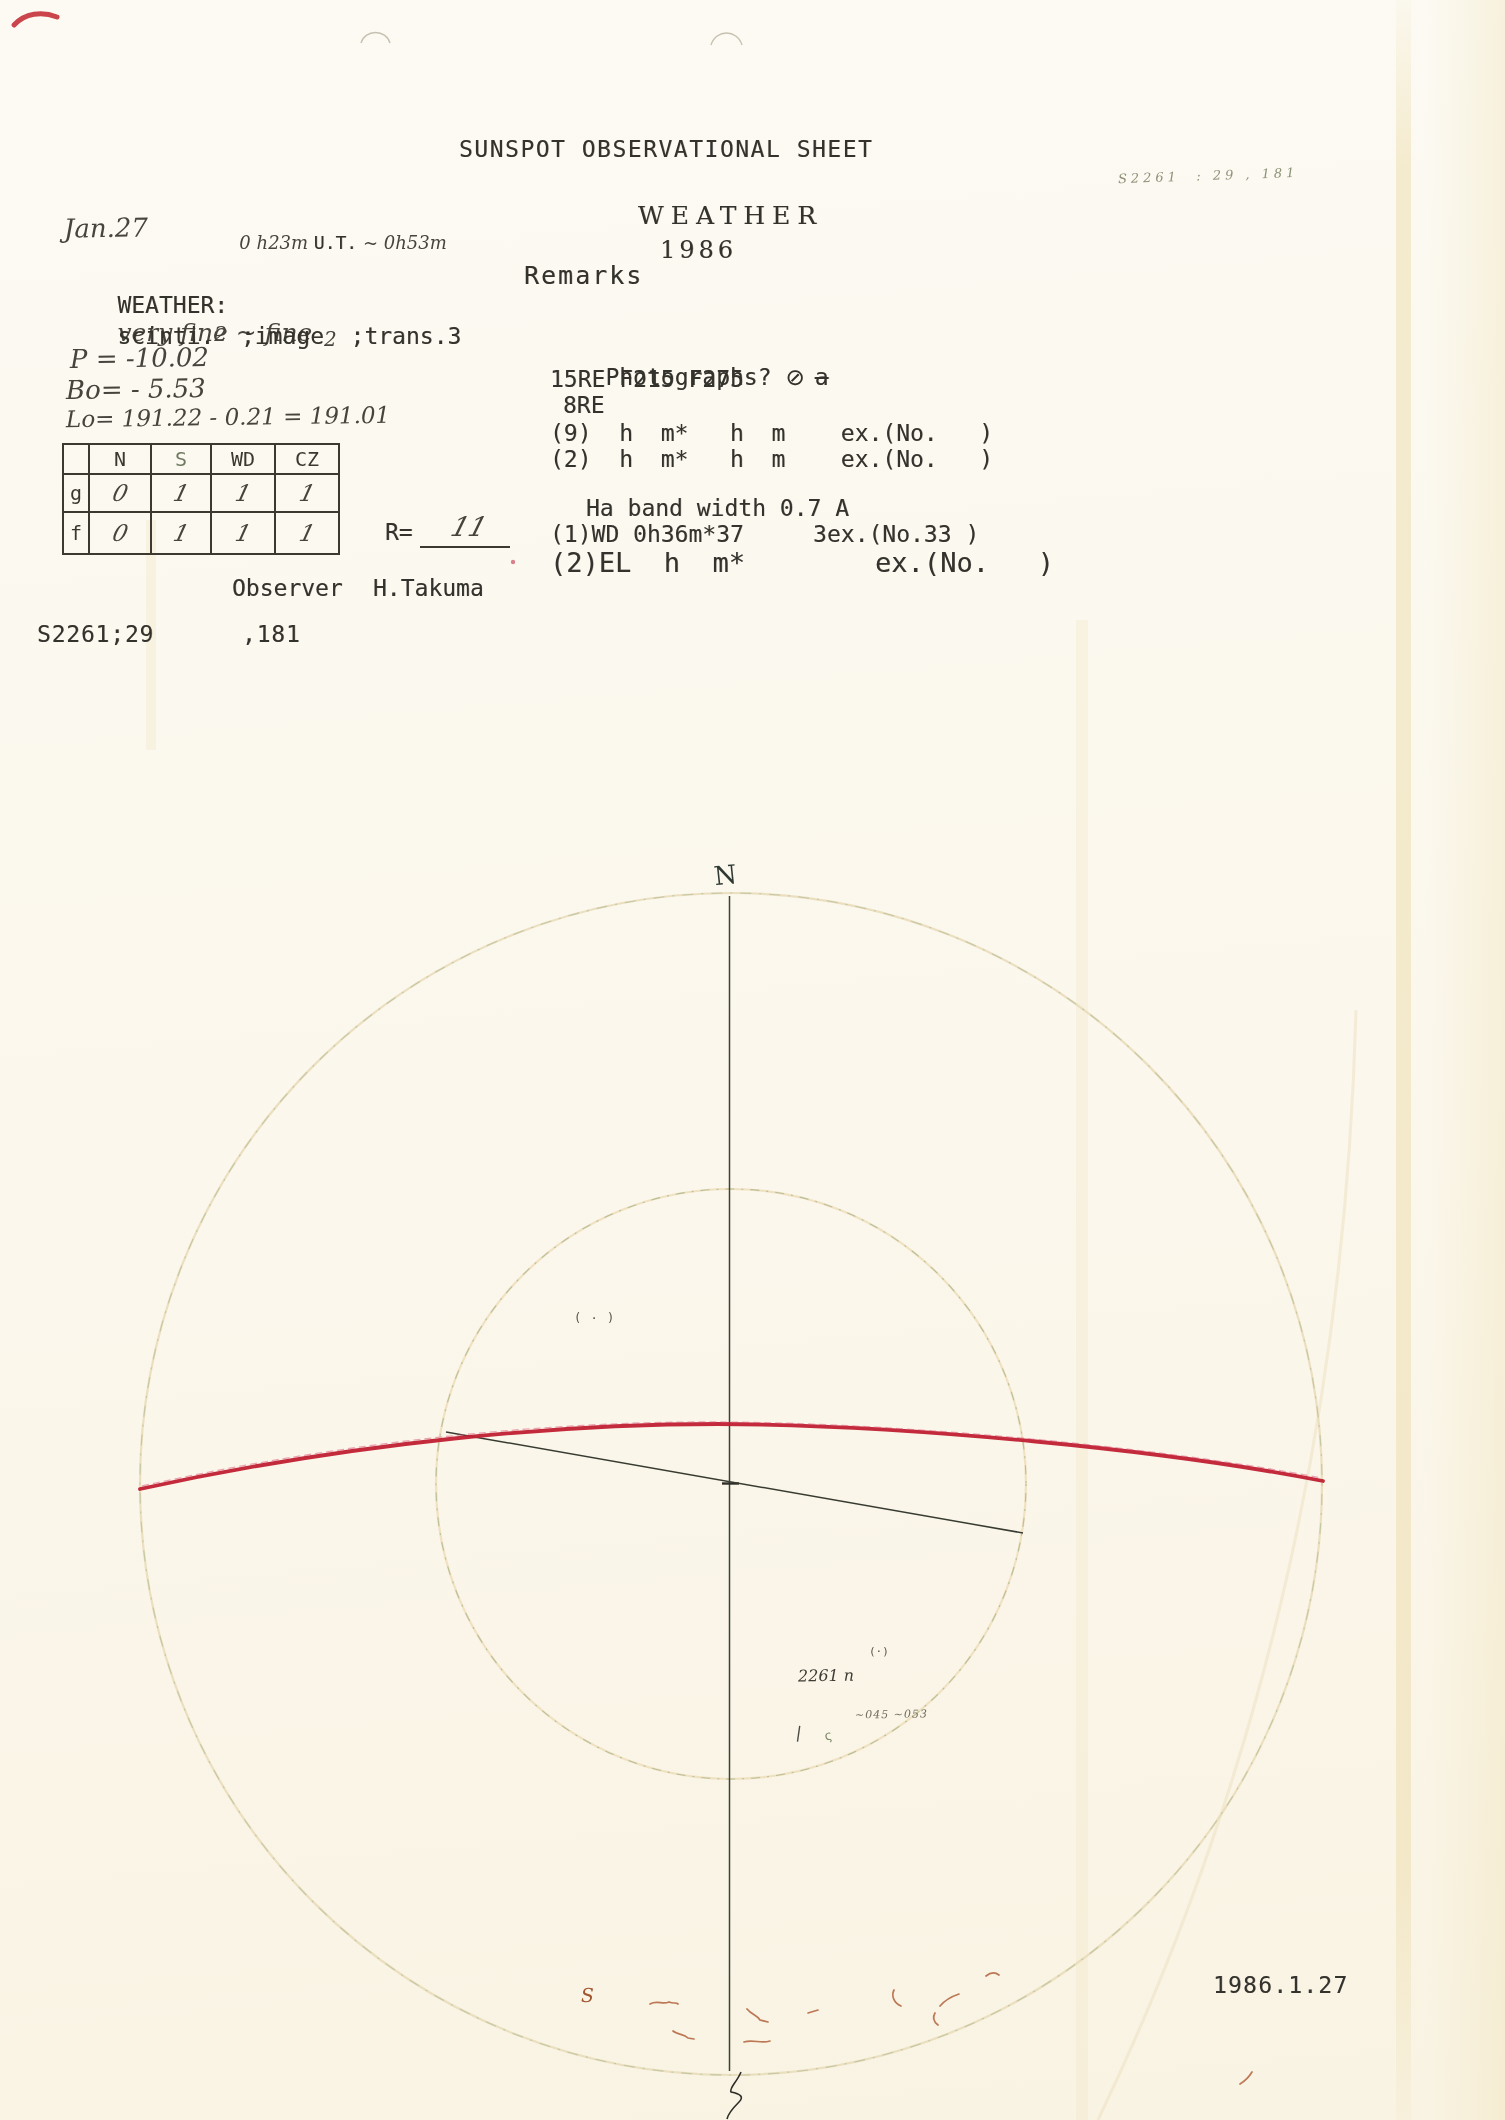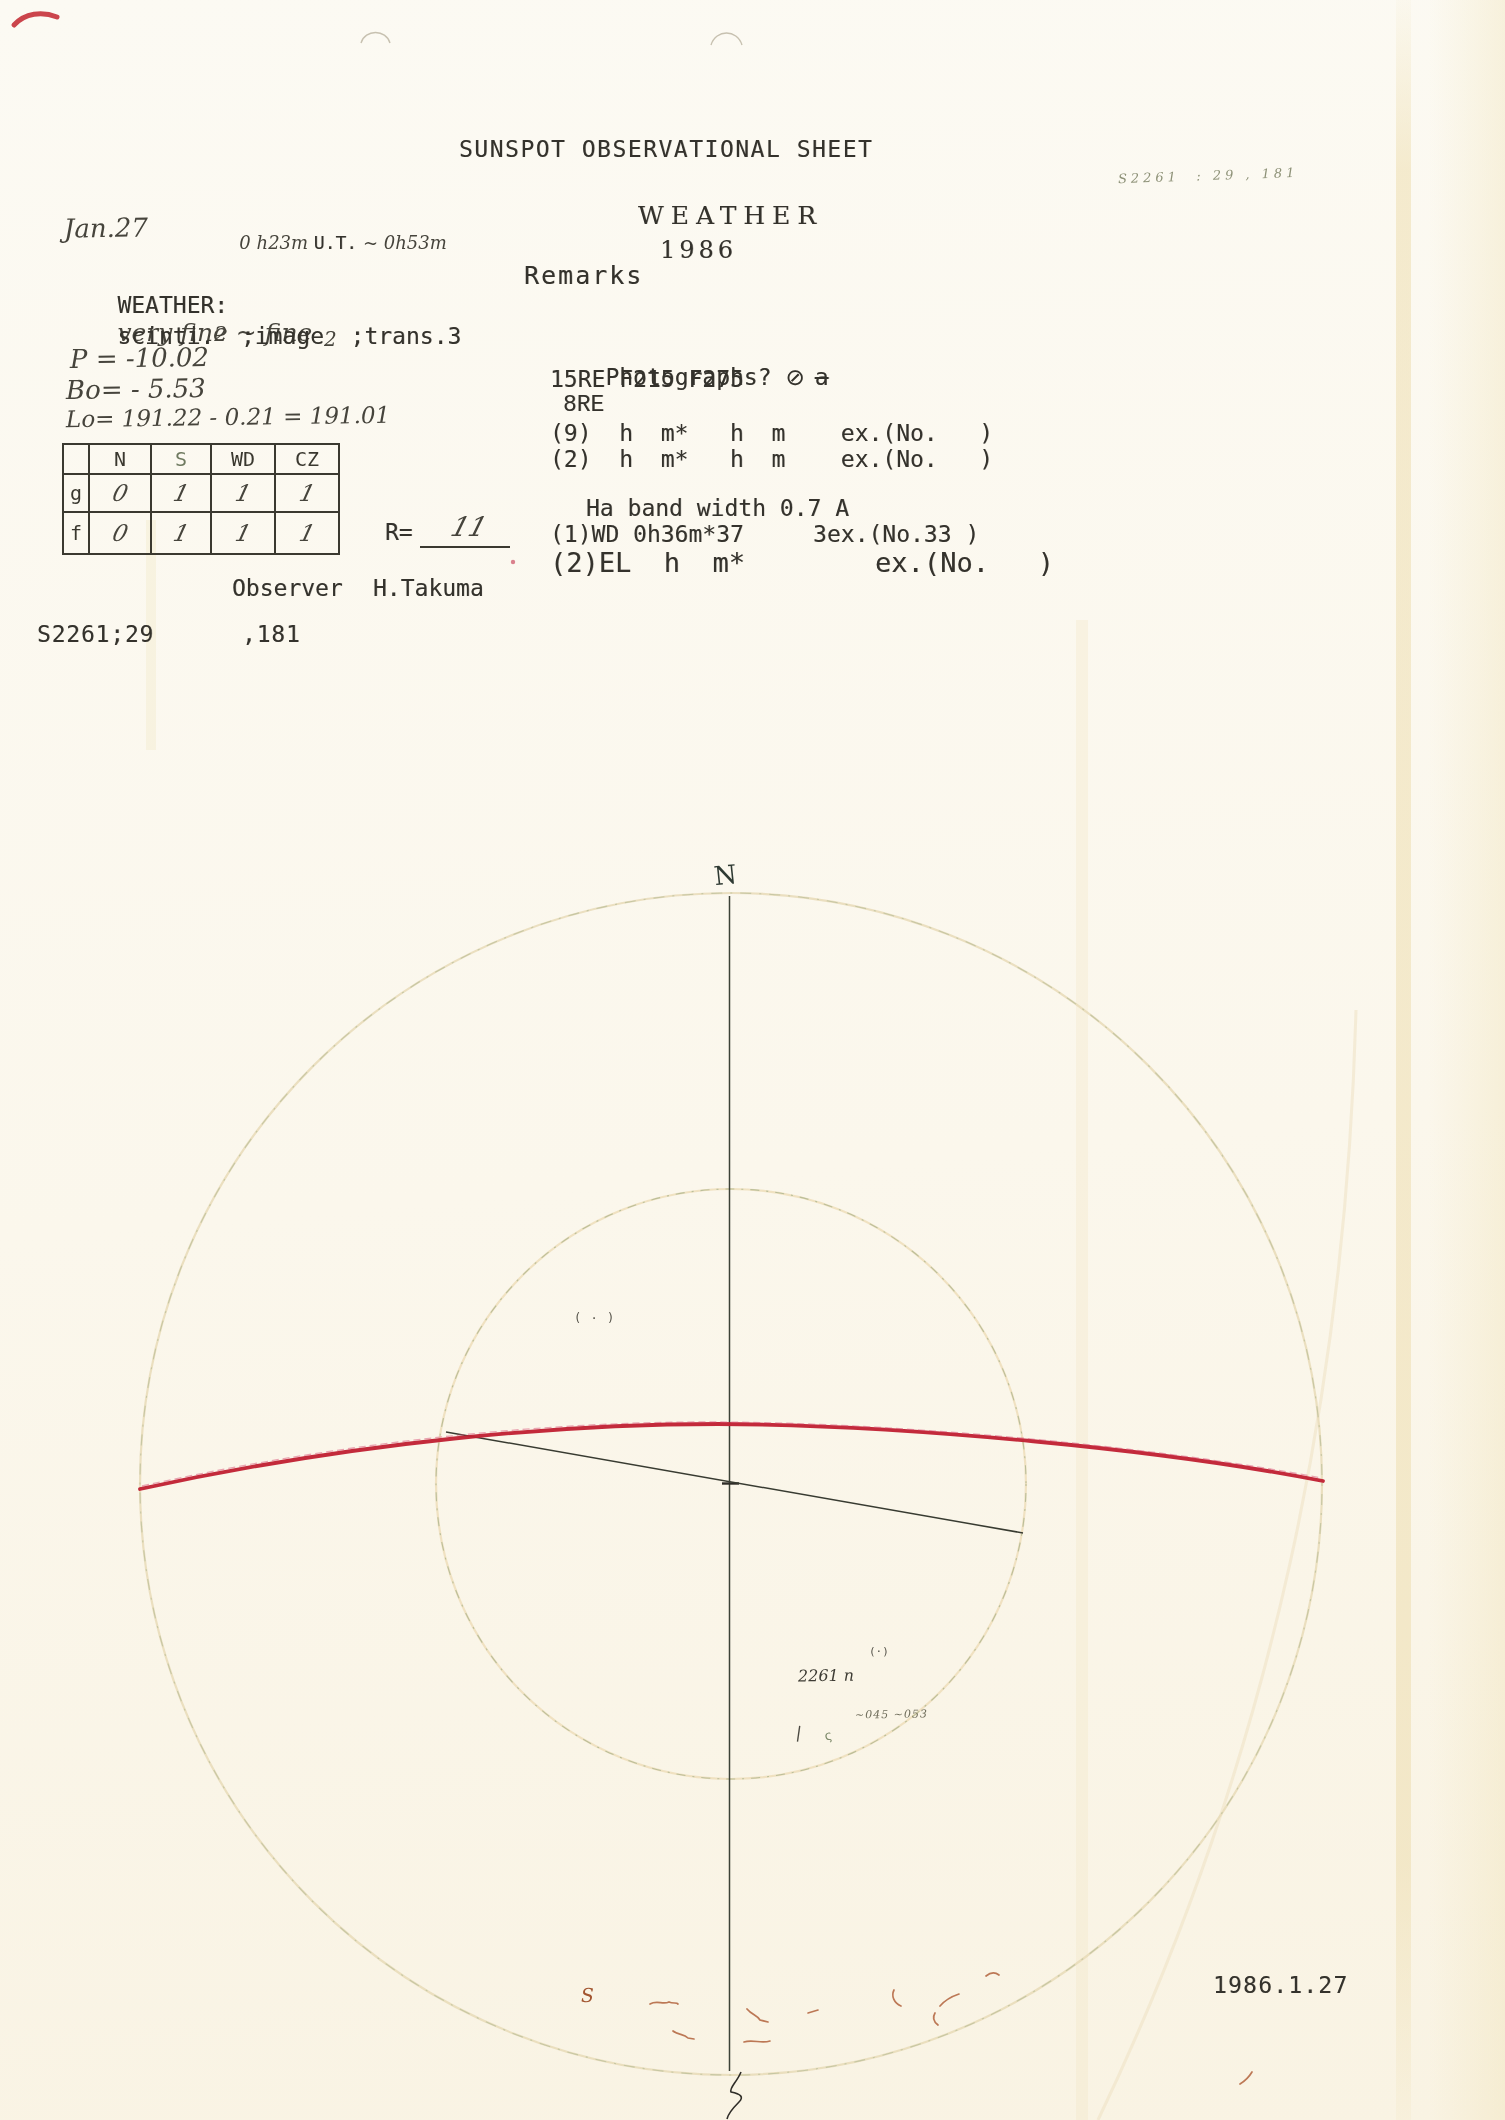--- a/index.html
+++ b/index.html
@@ -101,21 +101,21 @@
   </div>
 
   <div class="pos hw" style="left:70px;top:344px;font-size:26px;">P = -10.02</div>
   <div class="pos hw" style="left:66px;top:375px;font-size:26px;">Bo= - 5.53</div>
   <div class="pos hw" style="left:66px;top:404px;font-size:23px;">Lo= 191.22 - 0.21 = 191.01</div>
 
   <div class="pos" style="left:550px;top:338px;font-size:23px;">
     <span class="t-inline">Photographs? </span><span class="t-inline" style="font-family:'DejaVu Sans',sans-serif;">⊘</span><span class="t-inline crossed" style="margin-left:10px;">a</span>
   </div>
   <div class="pos t" style="left:550px;top:366px;font-size:23px;">15RE F215 F275</div>
-  <div class="pos t" style="left:563px;top:392px;font-size:23px;font-family:Liberation Mono, monospace;">8RE</div>
+  <div class="pos t" style="left:563px;top:392px;font-size:23px;">8RE</div>
   <div class="pos t" style="left:550px;top:420px;font-size:23px;">(9)  h  m*   h  m    ex.(No.   )</div>
   <div class="pos t" style="left:550px;top:446px;font-size:23px;">(2)  h  m*   h  m    ex.(No.   )</div>
 
   <div class="pos t" style="left:550px;top:495px;font-size:23px;margin-left:36px;">Ha band width 0.7 A</div>
   <div class="pos t" style="left:550px;top:521px;font-size:23px;">(1)WD 0h36m*37     3ex.(No.33 )</div>
   <div class="pos t" style="left:550px;top:547px;font-size:27px;">(2)EL  h  m*        ex.(No.   )</div>
 
   <table class="counts">
     <colgroup>
         <col style="width:26px">

